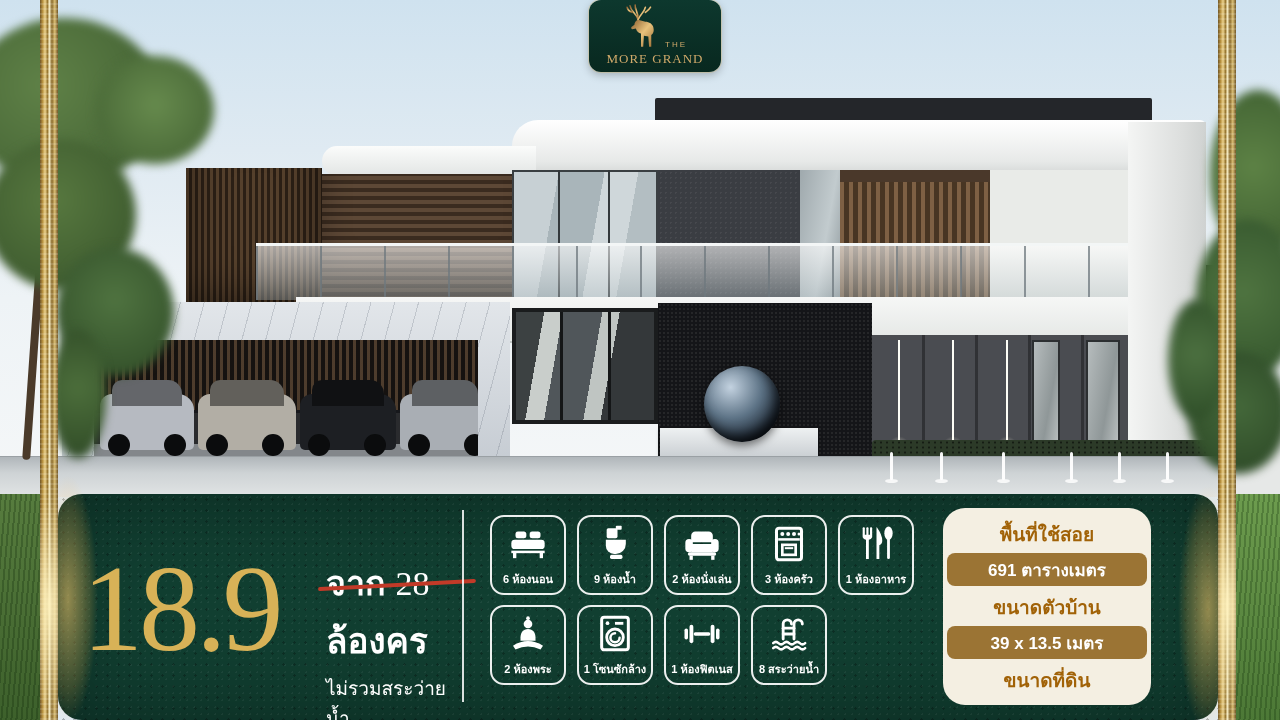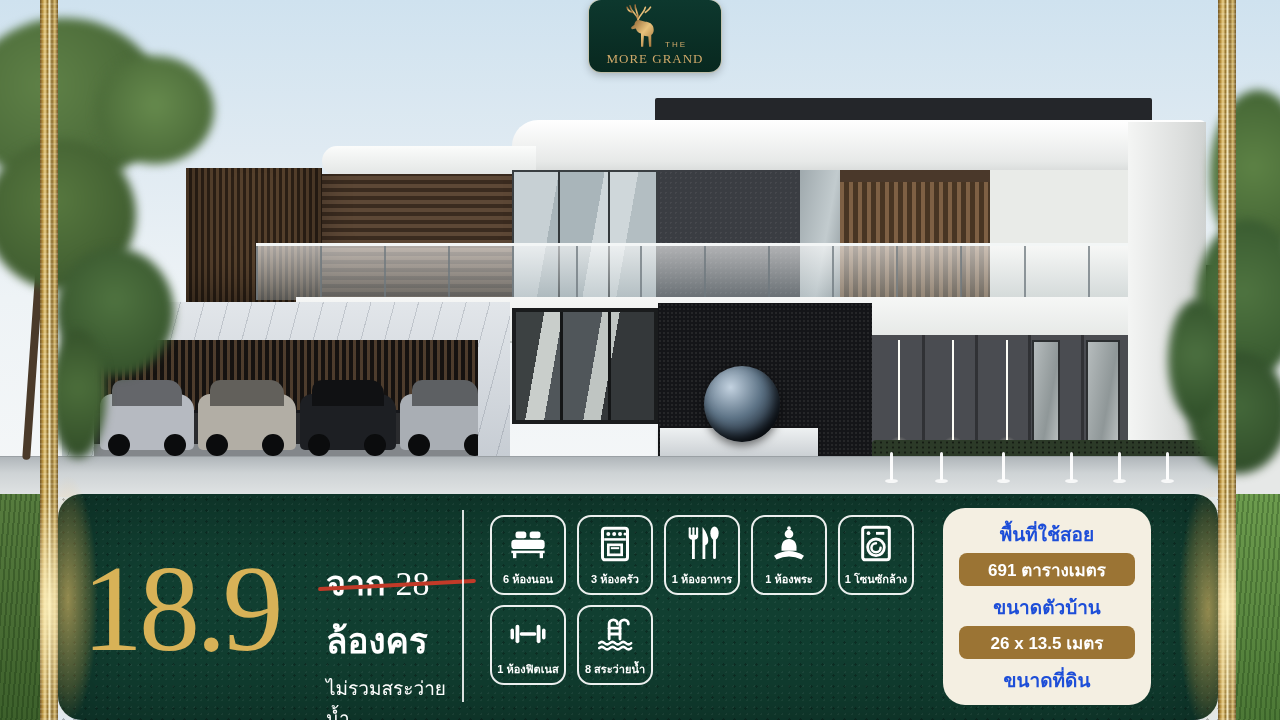--- a/index.html
+++ b/index.html
@@ -125,22 +125,22 @@
 
   .features { position:absolute; left:432px; top:21px; display:grid;
     grid-template-columns:repeat(5,76px); grid-auto-rows:80px; column-gap:11px; row-gap:10px; }
   .fcard { border:2px solid rgba(255,255,255,.92); border-radius:14px; display:flex; flex-direction:column;
     align-items:center; justify-content:space-between; padding:7px 2px 5px; }
   .fcard svg { width:40px; height:40px; display:block; }
   .flabel { color:#fff; font-size:11px; font-weight:bold; white-space:nowrap; }
 
   .info-card { position:absolute; left:885px; top:14px; width:208px; height:197px; background:#f4efe2;
     border-radius:22px; display:flex; flex-direction:column; align-items:center; padding-top:9px; }
-  .ilabel { color:#1d4ed8; font-size:19px; font-weight:bold; margin:2px 0 4px; }
-  .ipill { width:176px; height:33px; border-radius:8px; background:#9b7434; color:#fff; font-size:17px;
+  .ilabel { color:#a16207; font-size:19px; font-weight:bold; margin:2px 0 4px; }
+  .ipill { width:200px; height:33px; border-radius:8px; background:#9b7434; color:#fff; font-size:17px;
     font-weight:bold; display:flex; align-items:center; justify-content:center; margin-bottom:4px; }
 
   
   .frame { position:absolute; top:0; width:18px; height:720px;
     background:linear-gradient(90deg,#6f5526 0%,#b3903f 14%,#ecd astray 0) ; }
   .frame, .frame-l, .frame-r { background:linear-gradient(90deg,#6f5526 0%,#b58f3e 14%,#ecd28c 28%,#97762f 42%,#f7ecc0 52%,#8a6b2c 66%,#d9bd74 82%,#6f5526 100%); }
   .frame::before { content:''; position:absolute; inset:0;
     background:repeating-linear-gradient(0deg,rgba(255,255,255,.14) 0 2px,transparent 2px 5px); }
   .frame::after { content:''; position:absolute; inset:0;
     background:radial-gradient(ellipse 30px 150px at 50% 84%,rgba(255,242,190,.95),rgba(255,215,120,0) 72%); }
@@ -261,22 +261,51 @@
                 <rect x="4" y="19" width="40" height="11" rx="4"></rect>
                 <rect x="4" y="32" width="40" height="3"></rect>
                 <rect x="6" y="33" width="4" height="8"></rect>
                 <rect x="38" y="33" width="4" height="8"></rect>
               </g>
             </svg>
           </span>
     <span class="flabel">6 ห้องนอน</span>
   </div>
 
-
-
+  <div class="fcard">
+    <span class="ficon">
+            <svg viewBox="0 0 48 48">
+              <g fill="#fff">
+                <rect x="14" y="5" width="13" height="12" rx="2"></rect>
+                <rect x="25" y="2" width="7" height="5" rx="1"></rect>
+                <path d="M13 19 h24 v5 a12 12 0 0 1 -12 12 h-2 a10 10 0 0 1 -10 -10 z"></path>
+                <rect x="18" y="37" width="15" height="5" rx="2"></rect>
+              </g>
+            </svg>
+          </span>
+    <span class="flabel">9 ห้องน้ำ</span>
+  </div>
+
+
+  <div class="fcard">
+    <span class="ficon">
+            <svg viewBox="0 0 48 48">
+              <g fill="#fff">
+                <path d="M11 22 v-8 a5 5 0 0 1 5 -5 h16 a5 5 0 0 1 5 5 v8 z"></path>
+                <rect x="4" y="18" width="9" height="16" rx="4.5"></rect>
+                <rect x="35" y="18" width="9" height="16" rx="4.5"></rect>
+                <rect x="11" y="24" width="26" height="10"></rect>
+                <rect x="7" y="34" width="34" height="4" rx="2"></rect>
+                <rect x="9" y="38" width="4" height="5"></rect>
+                <rect x="35" y="38" width="4" height="5"></rect>
+              </g>
+            </svg>
+          </span>
+    <span class="flabel">2 ห้องนั่งเล่น</span>
+  </div>
 
   <div class="fcard">
     <span class="ficon">
             <svg viewBox="0 0 48 48">
               <rect x="9" y="5" width="30" height="38" rx="3" fill="none" stroke="#fff" stroke-linecap="round" stroke-width="3.6"></rect>
               <g fill="#fff">
                 <circle cx="16" cy="12" r="2.4"></circle>
                 <circle cx="23" cy="12" r="2.4"></circle>
                 <circle cx="30" cy="12" r="2.4"></circle>
                 <circle cx="36" cy="12" r="1.8"></circle>
@@ -310,21 +339,21 @@
     <span class="ficon">
             <svg viewBox="0 0 48 48">
               <g fill="#fff">
                 <circle cx="24" cy="5" r="2.2"></circle>
                 <circle cx="24" cy="12" r="5.2"></circle>
                 <path d="M24 18 c-6 0 -9 5 -9 10 v4 h18 v-4 c0 -5 -3 -10 -9 -10 z"></path>
                 <path d="M6 38 q18 -11 36 0 l-3 4.5 q-15 -7 -30 0 z"></path>
               </g>
             </svg>
           </span>
-    <span class="flabel">1 ห้องพระ</span>
+    <span class="flabel">2 ห้องพระ</span>
   </div>
 
   <div class="fcard">
     <span class="ficon">
             <svg viewBox="0 0 48 48">
               <rect x="8" y="4" width="32" height="39" rx="3" fill="none" stroke="#fff" stroke-linecap="round" stroke-width="3.6"></rect>
               <circle cx="15" cy="11" r="2.2" fill="#fff"></circle>
               <rect x="24" y="9.5" width="10" height="3.4" fill="#fff"></rect>
               <circle cx="24" cy="28" r="10" fill="none" stroke="#fff" stroke-linecap="round" stroke-width="3.4"></circle>
               <path d="M24 23 a5.5 5.5 0 1 0 5.5 5.5" fill="none" stroke="#fff" stroke-linecap="round" stroke-width="3"></path>
@@ -365,21 +394,21 @@
           </span>
     <span class="flabel">8 สระว่ายน้ำ</span>
   </div>
 </div>
 
     <div class="info-card" id="info-panel">
   <div class="ilabel">พื้นที่ใช้สอย</div>
   <div class="ipill">691 ตารางเมตร</div>
 
   <div class="ilabel">ขนาดตัวบ้าน</div>
-  <div class="ipill">26 x 13.5 เมตร</div>
+  <div class="ipill">39 x 13.5 เมตร</div>
 
   <div class="ilabel">ขนาดที่ดิน</div>
 </div>
   </div>
 
   <div class="frame frame-l"></div>
   <div class="frame frame-r"></div>
 
   <div class="logo">
     <svg class="deer" viewBox="0 0 60 64">

